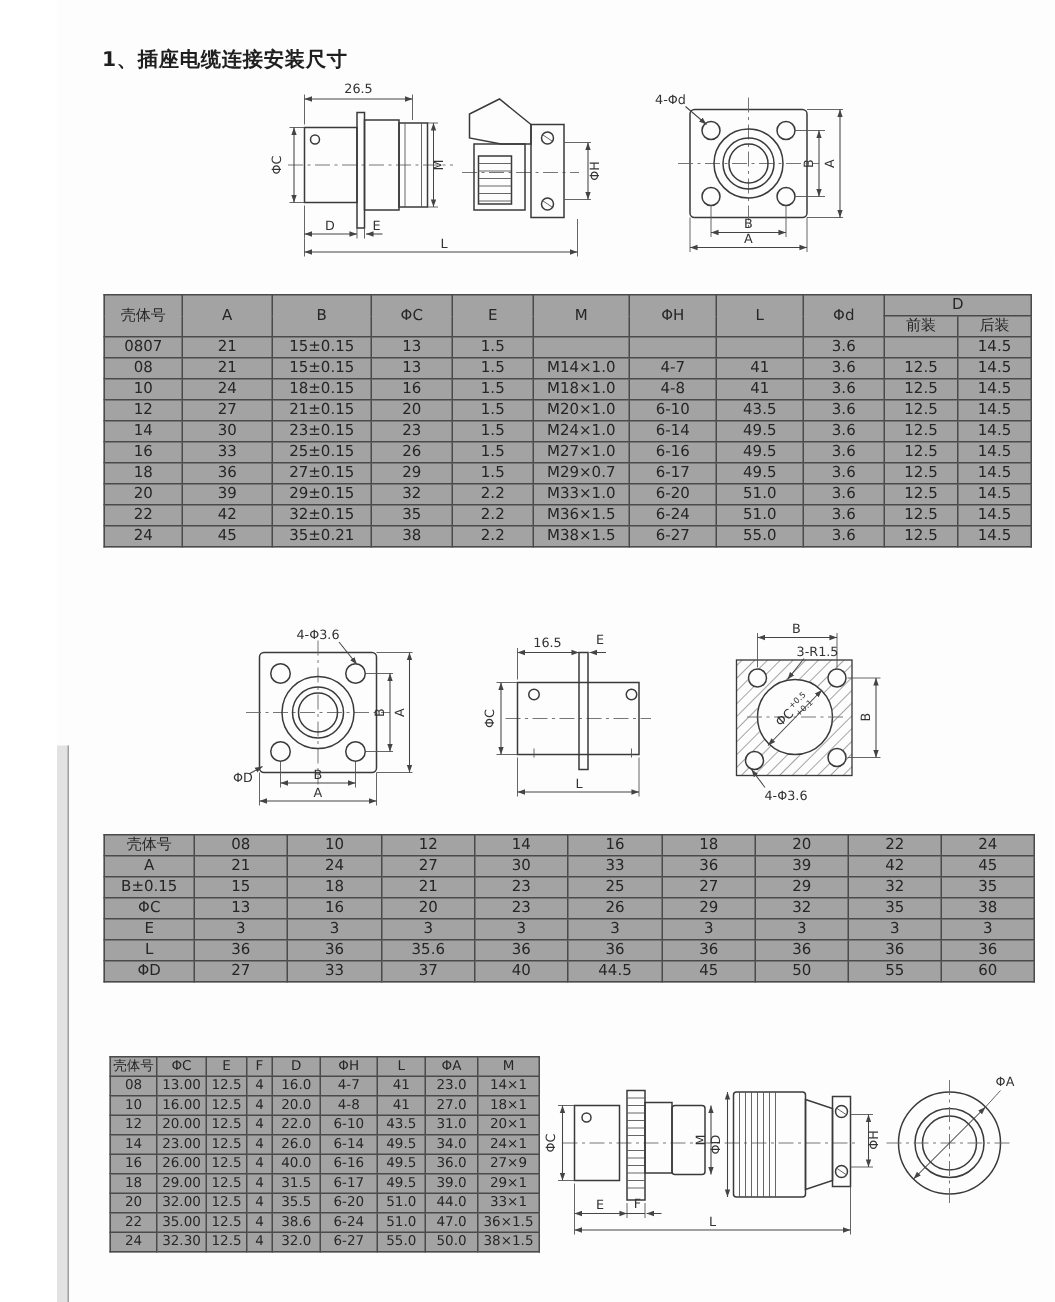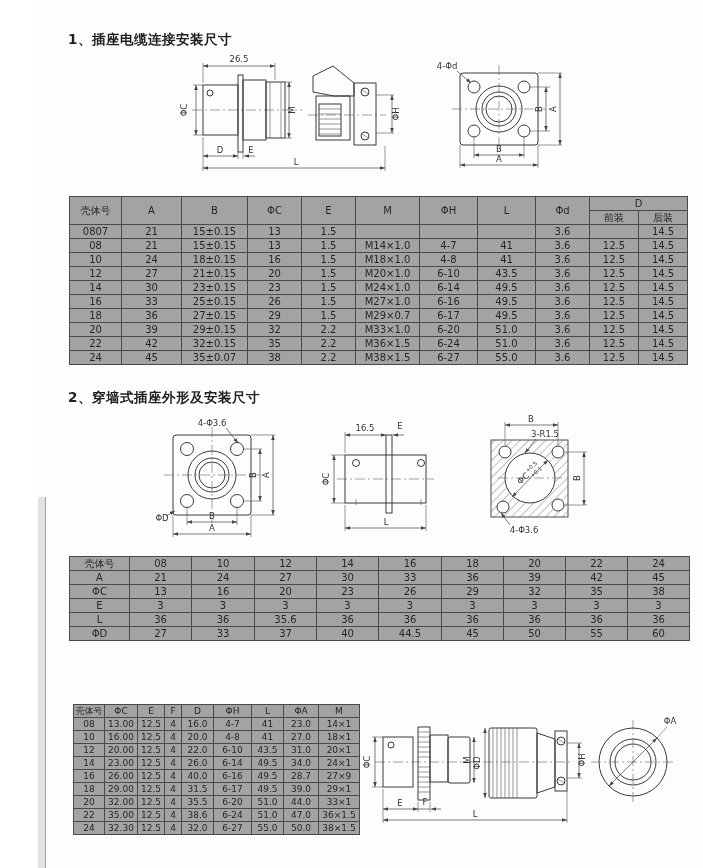--- a/index.html
+++ b/index.html
@@ -281,34 +281,33 @@
           <td>M36×1.5</td>
           <td>6-24</td>
           <td>51.0</td>
           <td>3.6</td>
           <td>12.5</td>
           <td>14.5</td>
         </tr>
         <tr>
           <td>24</td>
           <td>45</td>
-          <td>35±0.07</td>
+          <td>35±0.21</td>
           <td>38</td>
           <td>2.2</td>
           <td>M38×1.5</td>
           <td>6-27</td>
           <td>55.0</td>
           <td>3.6</td>
           <td>12.5</td>
           <td>14.5</td>
         </tr>
       </tbody>
   </table>
 
-  <div class="heading" style="left:30px;top:389px">2、穿墙式插座外形及安装尺寸</div>
 
   <svg style="left:110px;top:413px" width="460" height="141" viewBox="0 0 460 141">
     <defs>
       <marker id="arB" viewBox="0 0 10 10" refX="9" refY="5" markerWidth="8" markerHeight="8" orient="auto-start-reverse">
         <path d="M0,1.8 L9,5 L0,8.2 z" fill="#444"></path>
       </marker>
       <pattern id="hB" width="6" height="6" patternUnits="userSpaceOnUse" patternTransform="rotate(45)">
         <line x1="0" y1="0" x2="0" y2="6" stroke="#666" stroke-width="0.8"></line>
       </pattern>
     </defs>
@@ -430,20 +429,32 @@
           <td>24</td>
           <td>27</td>
           <td>30</td>
           <td>33</td>
           <td>36</td>
           <td>39</td>
           <td>42</td>
           <td>45</td>
         </tr>
         <tr>
+          <td>B±0.15</td>
+          <td>15</td>
+          <td>18</td>
+          <td>21</td>
+          <td>23</td>
+          <td>25</td>
+          <td>27</td>
+          <td>29</td>
+          <td>32</td>
+          <td>35</td>
+        </tr>
+        <tr>
           <td>ΦC</td>
           <td>13</td>
           <td>16</td>
           <td>20</td>
           <td>23</td>
           <td>26</td>
           <td>29</td>
           <td>32</td>
           <td>35</td>
           <td>38</td>
@@ -559,21 +570,21 @@
           <td>24×1</td>
         </tr>
         <tr>
           <td>16</td>
           <td>26.00</td>
           <td>12.5</td>
           <td>4</td>
           <td>40.0</td>
           <td>6-16</td>
           <td>49.5</td>
-          <td>28.7</td>
+          <td>36.0</td>
           <td>27×9</td>
         </tr>
         <tr>
           <td>18</td>
           <td>29.00</td>
           <td>12.5</td>
           <td>4</td>
           <td>31.5</td>
           <td>6-17</td>
           <td>49.5</td>

